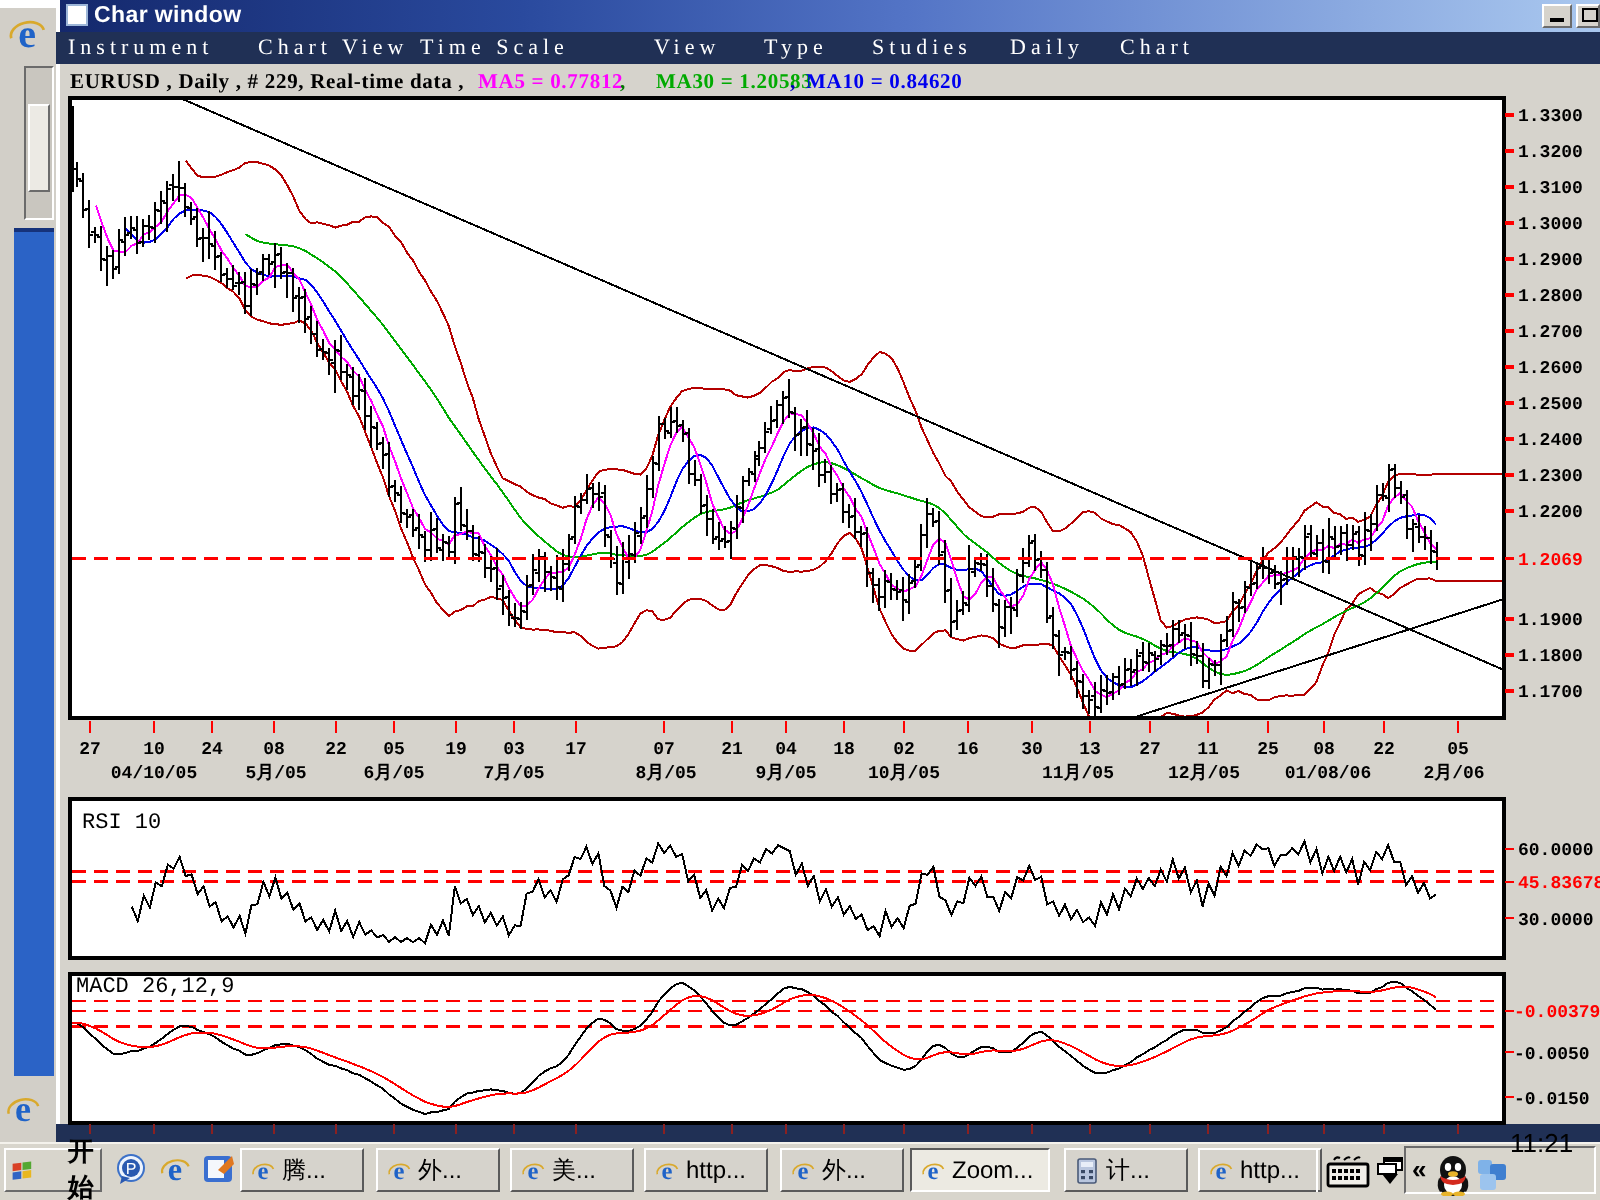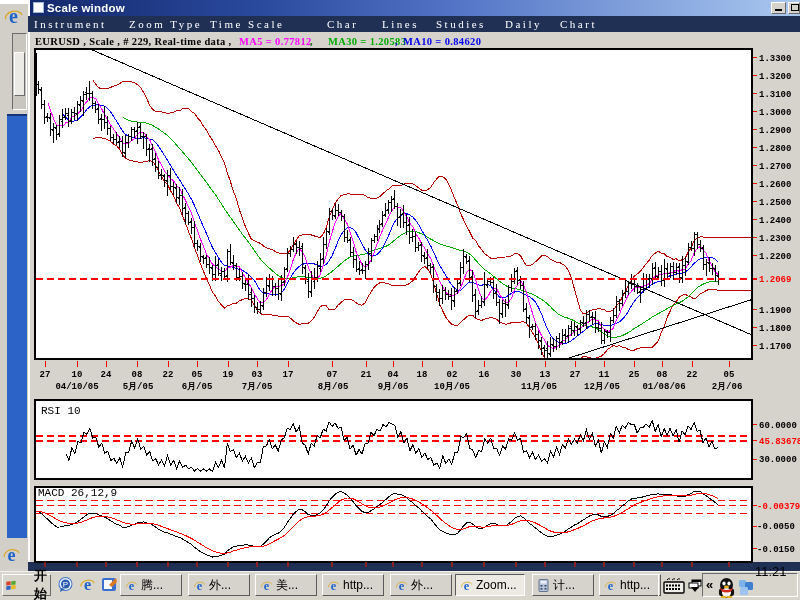--- a/index.html
+++ b/index.html
@@ -23,42 +23,42 @@
   <div class="abs" style="left:2px;top:545px;width:19px;height:19px"><svg viewBox="0 0 20 20" width="100%" height="100%">
         <path d="M2.5 12.5 A8 5.5 -12 1 1 18 8.5" stroke="#d9a92c" stroke-width="1.3" fill="none"></path>
         <text x="10" y="16.5" font-size="19" font-weight="bold" fill="#1f63c8" text-anchor="middle" font-family="Liberation Serif,serif">e</text>
       </svg></div>
 
   <div class="abs chk" style="left:28px;top:0;width:772px;height:571px;background:#d6d3cc"></div>
   <div class="abs" style="left:28px;top:0;width:2px;height:571px;background:#ffffff"></div>
 
   <div class="abs" style="left:30px;top:0;width:770px;height:15.5px;background:linear-gradient(90deg,#14286c 0%,#2a4a9e 30%,#5374c6 55%,#aac8ef 100%)"></div>
   <div class="abs" style="left:33px;top:2px;width:11px;height:11px;background:#fff;border:1px solid #9db6d8"></div>
-  <div class="abs" style="left:47px;top:1.5px;font-size:11.5px;font-weight:bold;color:#fff;letter-spacing:0.2px">Scale window</div>
+  <div class="abs" style="left:47px;top:1.5px;font-size:11.5px;font-weight:bold;color:#fff;letter-spacing:0.2px">Char window</div>
   <div class="abs raised" style="left:771px;top:2px;width:15px;height:12px;background:#d6d3cc">
       <div style="position:absolute;left:3px;bottom:2px;width:7px;height:2px;background:#000"></div>
     </div>
   <div class="abs raised" style="left:788px;top:2px;width:12px;height:12px;background:#d6d3cc">
       <div style="position:absolute;left:2px;top:1px;width:8px;height:7px;border:1.5px solid #000;box-sizing:border-box"></div>
     </div>
 
   <div class="abs" style="left:28px;top:15.5px;width:772px;height:16.5px;background:#203055"></div>
   <div class="abs" style="left:0;top:18px;width:800px;height:12px;color:#fff;font-family:'Liberation Serif',serif;font-size:11px;letter-spacing:2.5px">
     <span class="abs" style="left:34px">Instrument</span>
-    <span class="abs" style="left:129px">Zoom Type</span>
+    <span class="abs" style="left:129px">Chart View</span>
     <span class="abs" style="left:210px">Time Scale</span>
-    <span class="abs" style="left:327px">Char</span>
-    <span class="abs" style="left:382px">Lines</span>
+    <span class="abs" style="left:327px">View</span>
+    <span class="abs" style="left:382px">Type</span>
     <span class="abs" style="left:436px">Studies</span>
     <span class="abs" style="left:505px">Daily</span>
     <span class="abs" style="left:560px">Chart</span>
   </div>
 
   <div class="abs" style="left:0;top:35.5px;width:800px;height:12px;font-family:'Liberation Serif',serif;font-size:10.5px;color:#000;letter-spacing:0.35px;font-weight:bold">
-    <span class="abs" style="left:35px">EURUSD , Scale , # 229, Real-time data ,</span>
+    <span class="abs" style="left:35px">EURUSD , Daily , # 229, Real-time data ,</span>
     <span class="abs" style="left:239px;color:#ff00ff">MA5 = 0.77812</span>
     <span class="abs" style="left:310px;color:#007700">,</span>
     <span class="abs" style="left:328px;color:#00aa00">MA30 = 1.20583</span>
     <span class="abs" style="left:395px;color:#0000bb">,</span>
     <span class="abs" style="left:403px;color:#0000ee">MA10 = 0.84620</span>
   </div>
 
   <div class="abs" style="left:28px;top:561.5px;width:772px;height:9px;background:#203055"></div>
 
   <svg width="800" height="600" viewBox="0 0 800 600" style="position:absolute;left:0;top:0" shape-rendering="crispEdges" text-rendering="optimizeSpeed">

